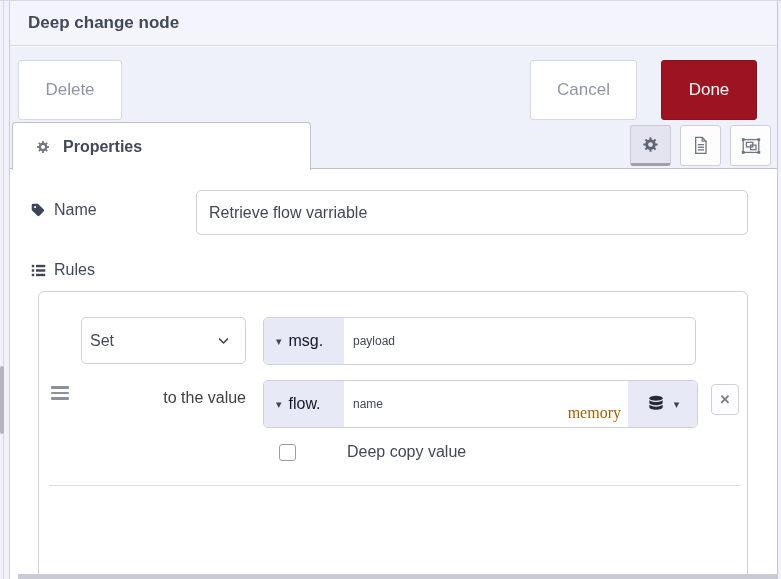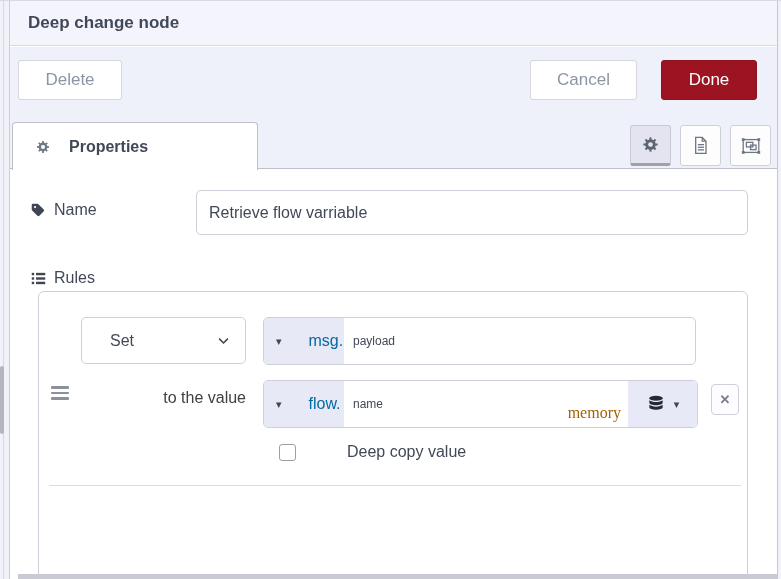--- a/index.html
+++ b/index.html
@@ -18,62 +18,62 @@
     background:#f0f1f9; border-left:1px solid #c6c6d0; }
 
   
   .dialog { position:absolute; left:10px; top:0; width:767px; height:579px; background:#fff; }
 
   .header { position:absolute; left:0; top:0; width:100%; height:45px;
     background:#f4f5fc; border-bottom:1px solid #d9d9e3; }
   .header .title { position:absolute; left:18px; top:12px; font-size:17px; font-weight:bold; color:#414857; }
 
   .buttonbar { position:absolute; left:0; top:46px; width:100%; height:74px; background:#eef0fa; }
-  .btn { position:absolute; top:13px; height:40px; border-radius:3px; font-size:17px;
+  .btn { position:absolute; top:13px; height:60px; border-radius:3px; font-size:17px;
     display:flex; align-items:center; justify-content:center; cursor:pointer; }
   .btn-delete { left:8px; width:104px; background:#fff; border:1px solid #d6d6df; color:#8d95a4; }
   .btn-cancel { left:520px; width:107px; background:#fff; border:1px solid #d6d6df; color:#8d95a4; }
   .btn-done { left:651px; width:96px; background:#9c1421; border:1px solid #8a1220; color:#fdfdfe; }
 
   .tabbar { position:absolute; left:0; top:120px; width:100%; height:48px;
     background:#eef0fa; border-bottom:1px solid #bfc0ca; }
-  .tab-active { position:absolute; left:2px; top:1px; width:246px; height:48px; background:#fff;
+  .tab-active { position:absolute; left:2px; top:1px; width:299px; height:48px; background:#fff;
     border:1px solid #bfc0ca; border-bottom:none; border-radius:4px 4px 0 0; z-index:2;
-    display:flex; align-items:center; padding-left:22px; gap:18px; cursor:pointer; }
+    display:flex; align-items:center; padding-left:22px; gap:12px; cursor:pointer; }
   .tab-active .tab-label { font-size:16px; font-weight:bold; color:#414857; }
   .icon-btn { position:absolute; top:4px; width:41px; height:41px; background:#fdfdfe;
     border:1px solid #cfcfd9; border-radius:3px; display:flex; align-items:center; justify-content:center; cursor:pointer; }
   .icon-btn.selected { background:#e3e4f0; border-color:#c9c9d3; border-bottom:3px solid #9fa0ac; }
   .icon-btn-gear { left:620px; } .icon-btn-doc { left:670px; } .icon-btn-group { left:720px; }
 
   .content { position:absolute; left:0; top:169px; width:100%; height:410px; background:#fff; }
 
   .row-name-label { position:absolute; left:20px; top:31px; display:flex; align-items:center; gap:8px; }
   .field-label { font-size:16px; color:#414857; }
   .name-input { position:absolute; left:186px; top:20px; width:552px; height:45px;
     border:1px solid #cfcfda; border-radius:5px; padding:0 12px; font-size:16px; color:#414857;
     font-family:"Liberation Sans", sans-serif; background:#fff; outline:none; }
 
-  .row-rules-label { position:absolute; left:20px; top:91px; display:flex; align-items:center; gap:7px;margin-top:8px; }
+  .row-rules-label { position:absolute; left:20px; top:91px; display:flex; align-items:center; gap:7px; }
 
   .rules-box { position:absolute; left:28px; top:121px; width:710px; height:300px;
     border:1px solid #cfcfda; border-radius:6px 6px 0 0; background:#fff; }
 
   .select { position:absolute; left:42px; top:25px; width:165px; height:47px; background:#fff;
     border:1px solid #cfcfda; border-radius:5px; display:flex; align-items:center;
-    padding:0 14px 0 28px; cursor:pointer; }
+    padding:0 14px 0 8px; cursor:pointer; }
   .select .select-value { font-size:16px; color:#414857; flex:1; }
 
   .typed-input { position:absolute; height:48px; border:1px solid #cfcfda; border-radius:5px;
     background:#fff; display:flex; align-items:stretch; overflow:hidden; }
   .ti-target { left:224px; top:25px; width:433px; }
   .ti-value  { left:224px; top:88px; width:435px; }
   .ti-prefix { width:80px; background:#e8e9f7; display:flex; align-items:center; gap:7px;
     padding-left:12px; cursor:pointer; flex:none; }
-  .ti-prefix .prefix-label { font-size:16px; color:#0369a1;margin-left:20px; }
+  .ti-prefix .prefix-label { font-size:16px; color:#0f172a; }
   .caret { font-size:11px; color:#3e4654; line-height:1; }
   .ti-text { display:flex; align-items:center; padding-left:9px; font-size:12px; color:#414857; flex:1; }
   .ti-hint { position:absolute; right:76px; bottom:5px; font-size:16px; color:#a16207;font-family:Liberation Serif, serif; }
   .ti-store-btn { width:69px; flex:none; background:#e8e9f7; display:flex; align-items:center;
     justify-content:center; gap:8px; cursor:pointer; border-radius:0 5px 5px 0; }
 
   .drag-handle { position:absolute; left:12px; top:94px; width:18px; height:14px; cursor:grab;
     display:flex; flex-direction:column; justify-content:space-between; }
   .drag-handle i { display:block; height:2.6px; background:#8b919c; border-radius:1px; }
 

